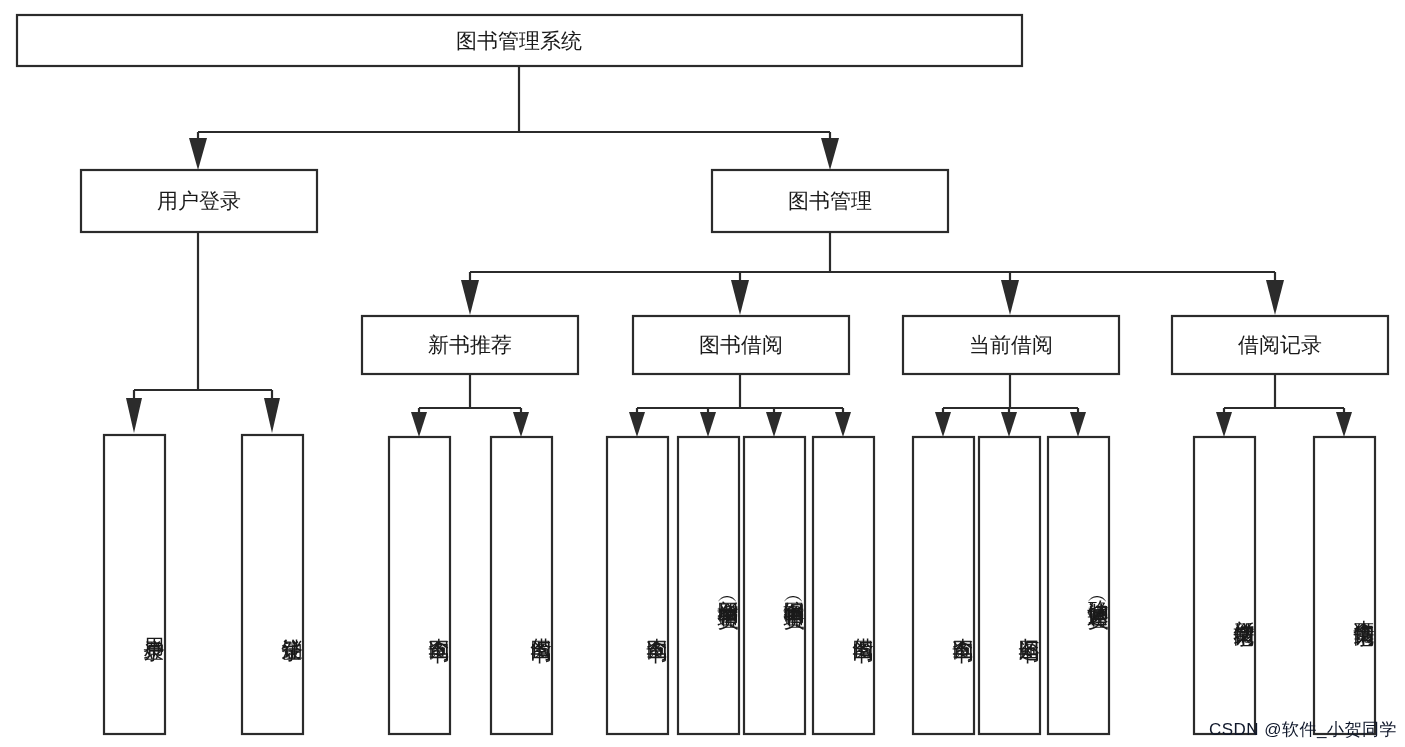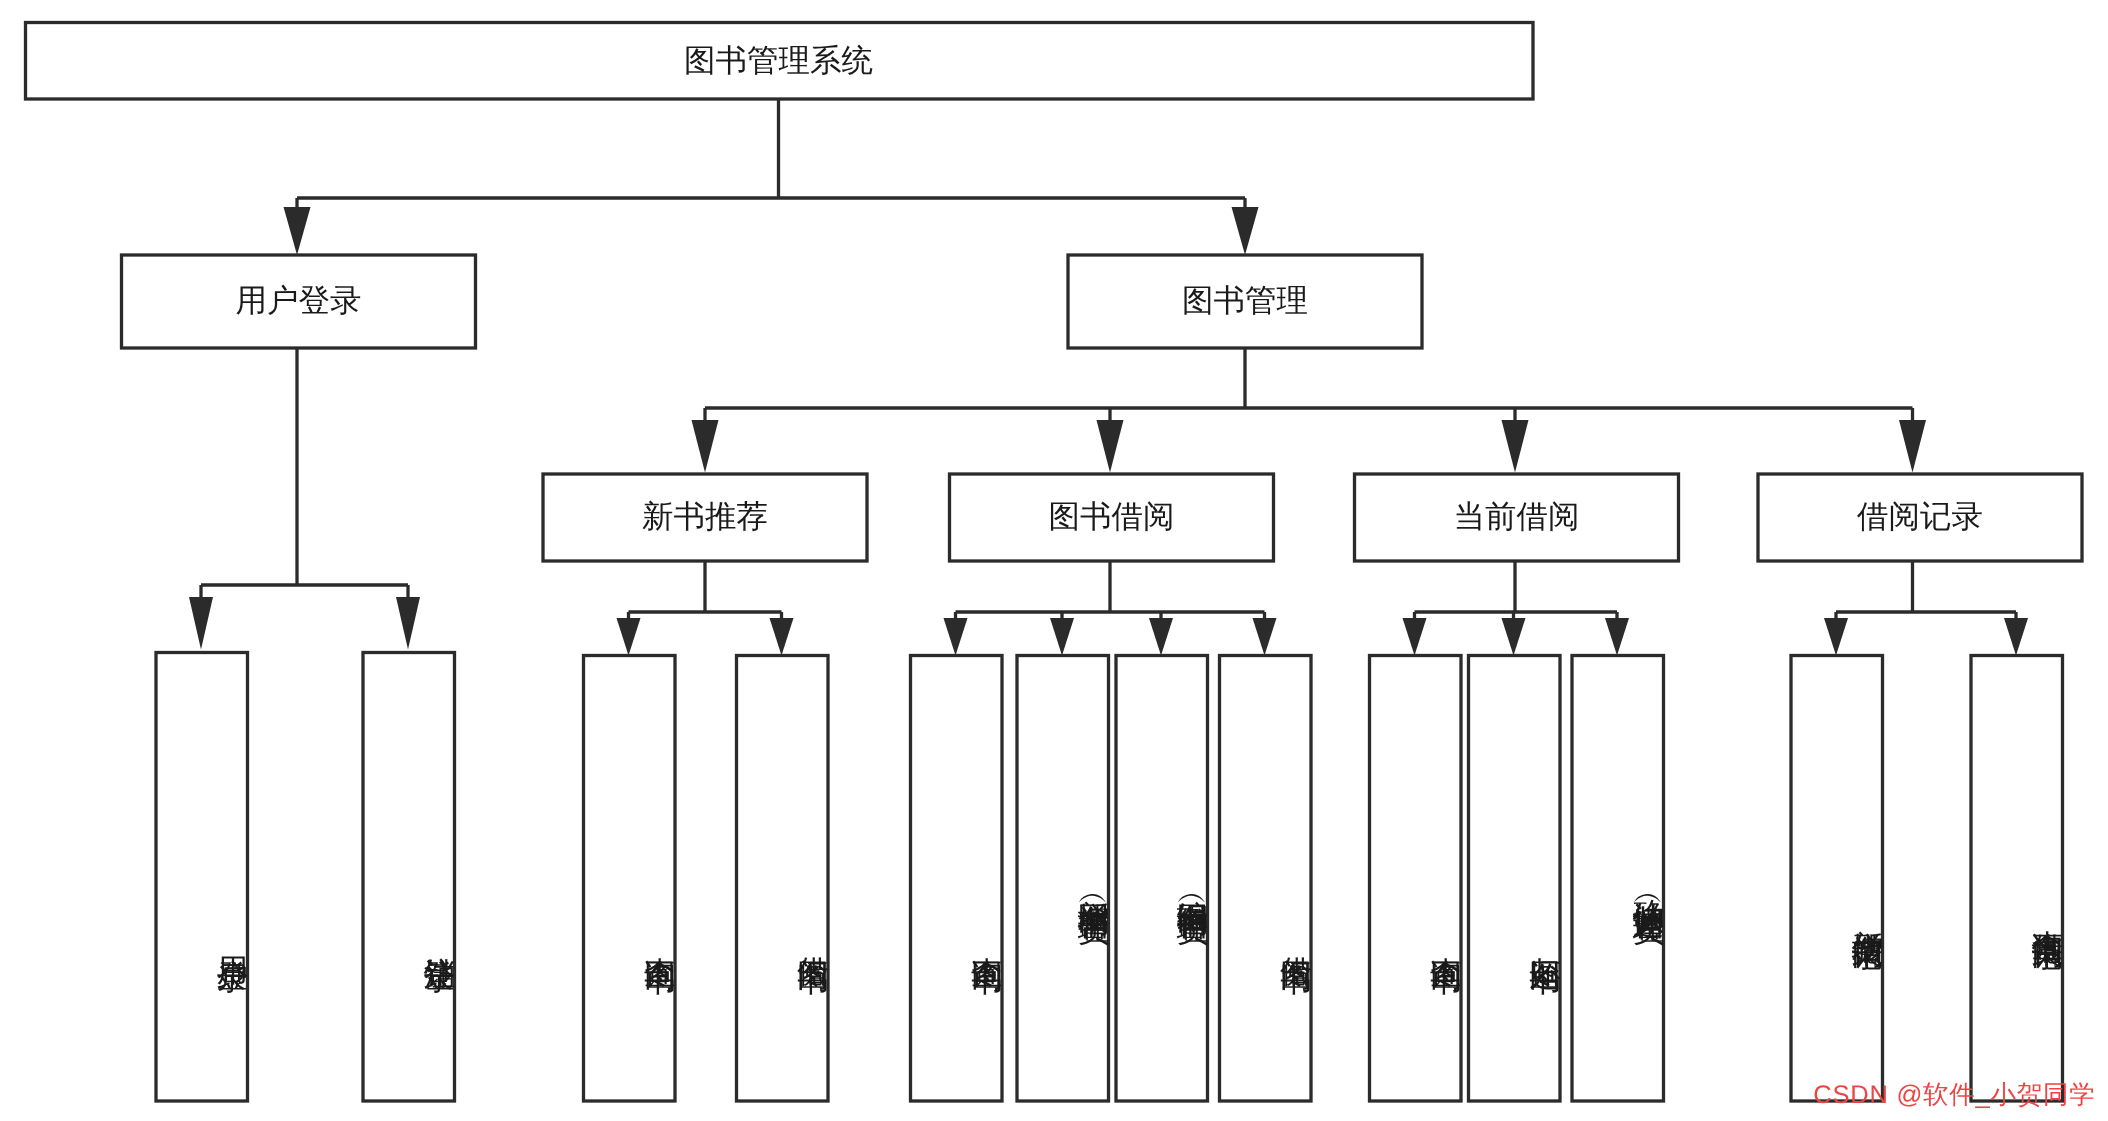--- a/index.html
+++ b/index.html
@@ -73,21 +73,21 @@
     box-sizing: border-box;
     pointer-events: none;
     white-space: nowrap;
   }
   .watermark {
     position: absolute;
     right: 8px;
     bottom: 6px;
     font-family: "Liberation Sans", "DejaVu Sans", sans-serif;
     font-size: 17px;
-    color: #ef4444;
+    color: #0f172a;
     letter-spacing: 0.5px;
     white-space: nowrap;
   }
 </style>
 </head>
 <body>
 
 <div id="diagram-root">
 
   <svg id="flow-svg" viewBox="0 0 1405 747" xmlns="http://www.w3.org/2000/svg">

